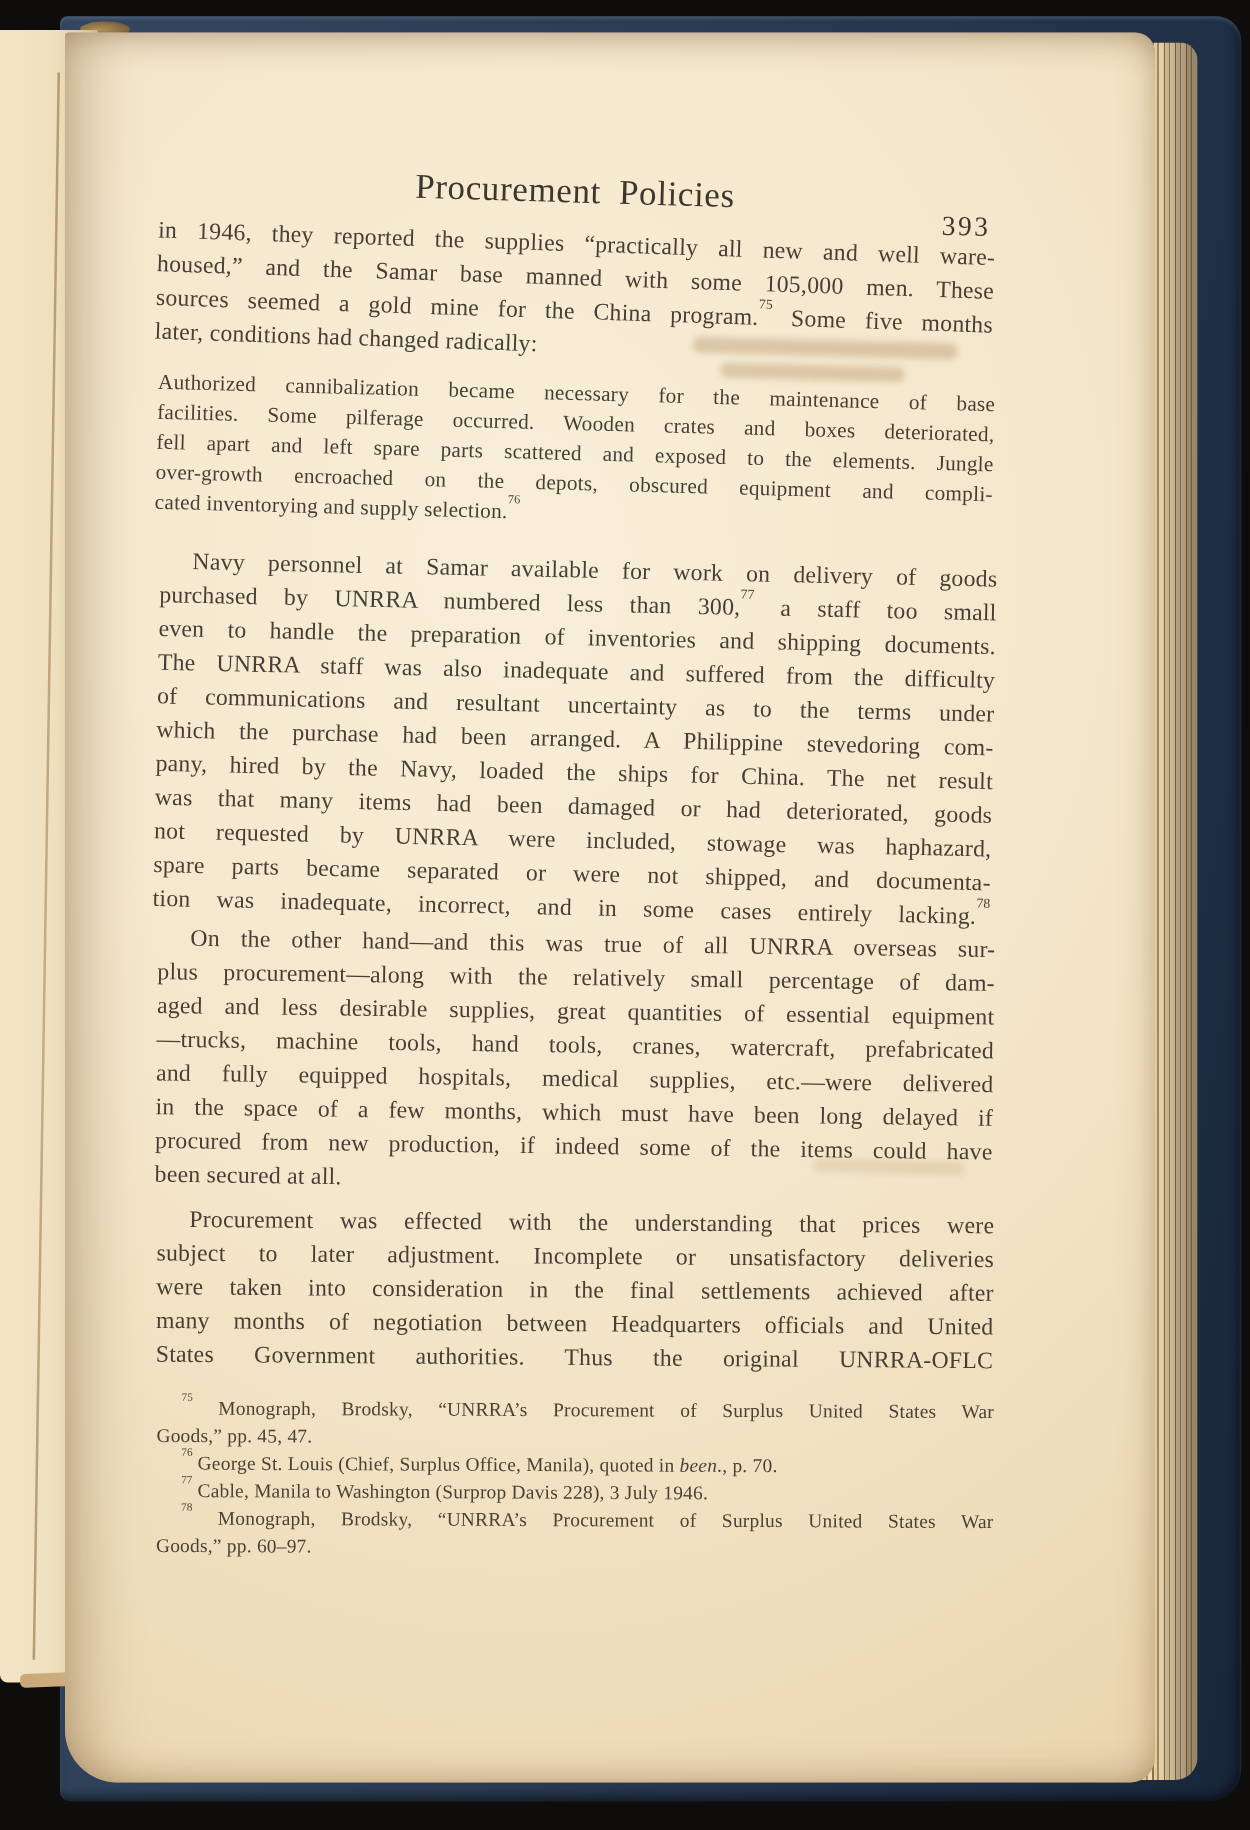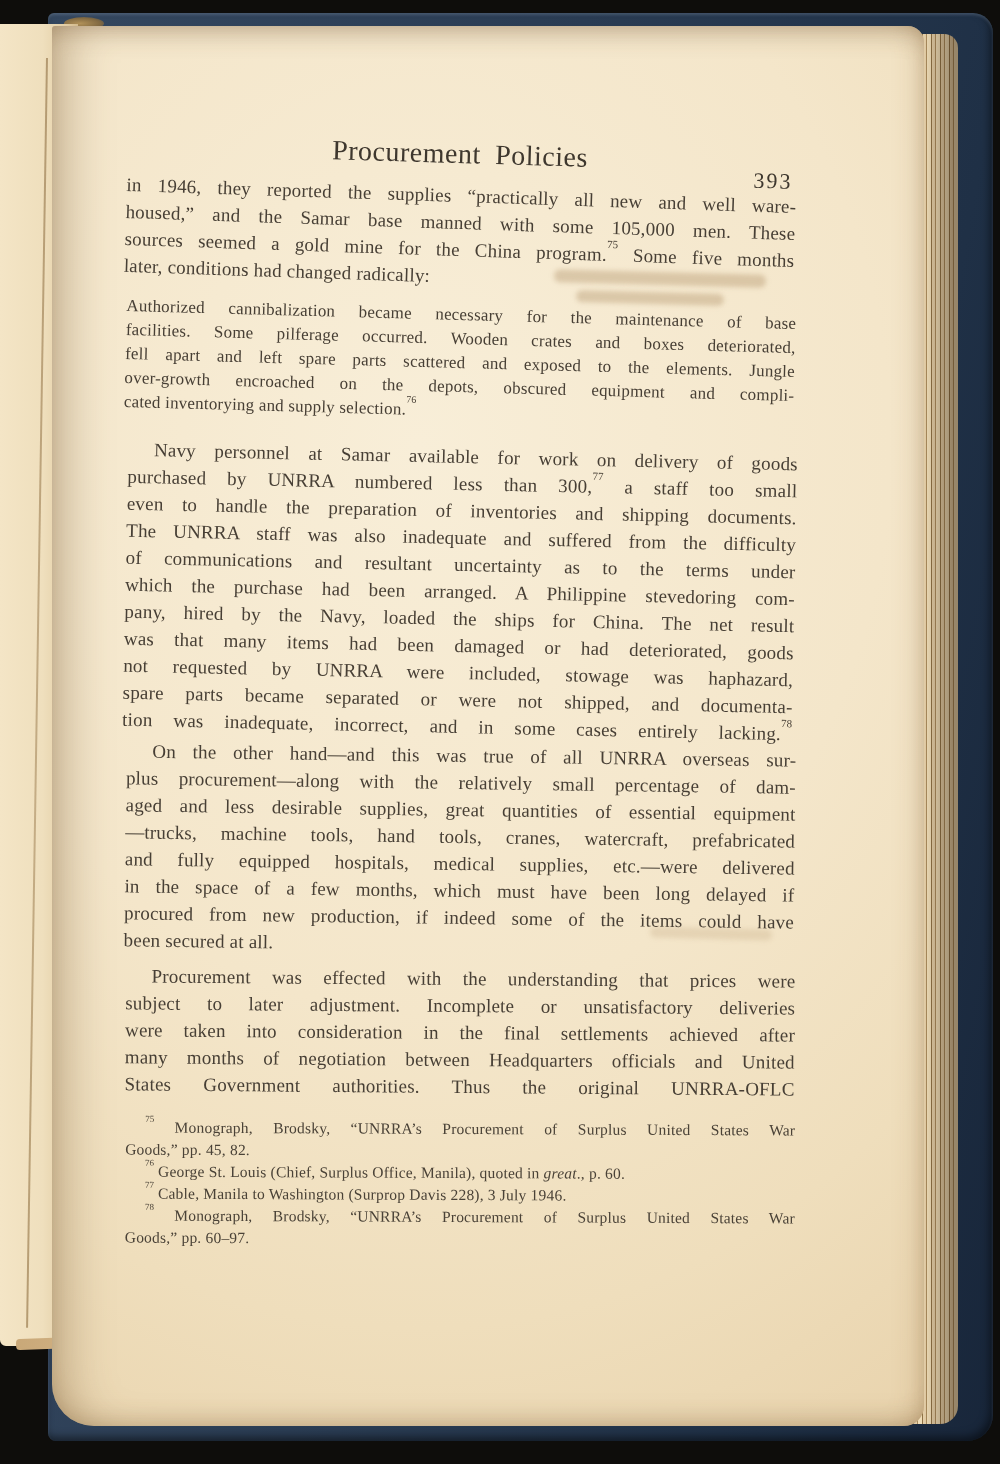--- a/index.html
+++ b/index.html
@@ -167,24 +167,24 @@
           <div class="line indent"><span>Procurement was effected with the understanding that prices were</span></div>
           <div class="line"><span>subject to later adjustment. Incomplete or unsatisfactory deliveries</span></div>
           <div class="line"><span>were taken into consideration in the final settlements achieved after</span></div>
           <div class="line"><span>many months of negotiation between Headquarters officials and United</span></div>
           <div class="line"><span>States Government authorities. Thus the original UNRRA-OFLC</span></div>
         </div>
       </div>
     <div class="footnotes" data-name="footnotes-section">
         <div class="block footnote" data-name="footnote-75">
           <div class="line indent"><sup>75</sup><span> Monograph, Brodsky, “UNRRA’s Procurement of Surplus United States War</span></div>
-          <div class="line last"><span>Goods,” pp. 45, 82.</span></div>
+          <div class="line last"><span>Goods,” pp. 45, 47.</span></div>
         </div>
         <div class="block footnote" data-name="footnote-76">
-          <div class="line indent last"><sup>76</sup><span> George St. Louis (Chief, Surplus Office, Manila), quoted in </span><i>great</i><span>., p. 60.</span></div>
+          <div class="line indent last"><sup>76</sup><span> George St. Louis (Chief, Surplus Office, Manila), quoted in </span><i>been</i><span>., p. 70.</span></div>
         </div>
         <div class="block footnote" data-name="footnote-77">
           <div class="line indent last"><sup>77</sup><span> Cable, Manila to Washington (Surprop Davis 228), 3 July 1946.</span></div>
         </div>
         <div class="block footnote" data-name="footnote-78">
           <div class="line indent"><sup>78</sup><span> Monograph, Brodsky, “UNRRA’s Procurement of Surplus United States War</span></div>
           <div class="line last"><span>Goods,” pp. 60–97.</span></div>
         </div>
       </div>
 

